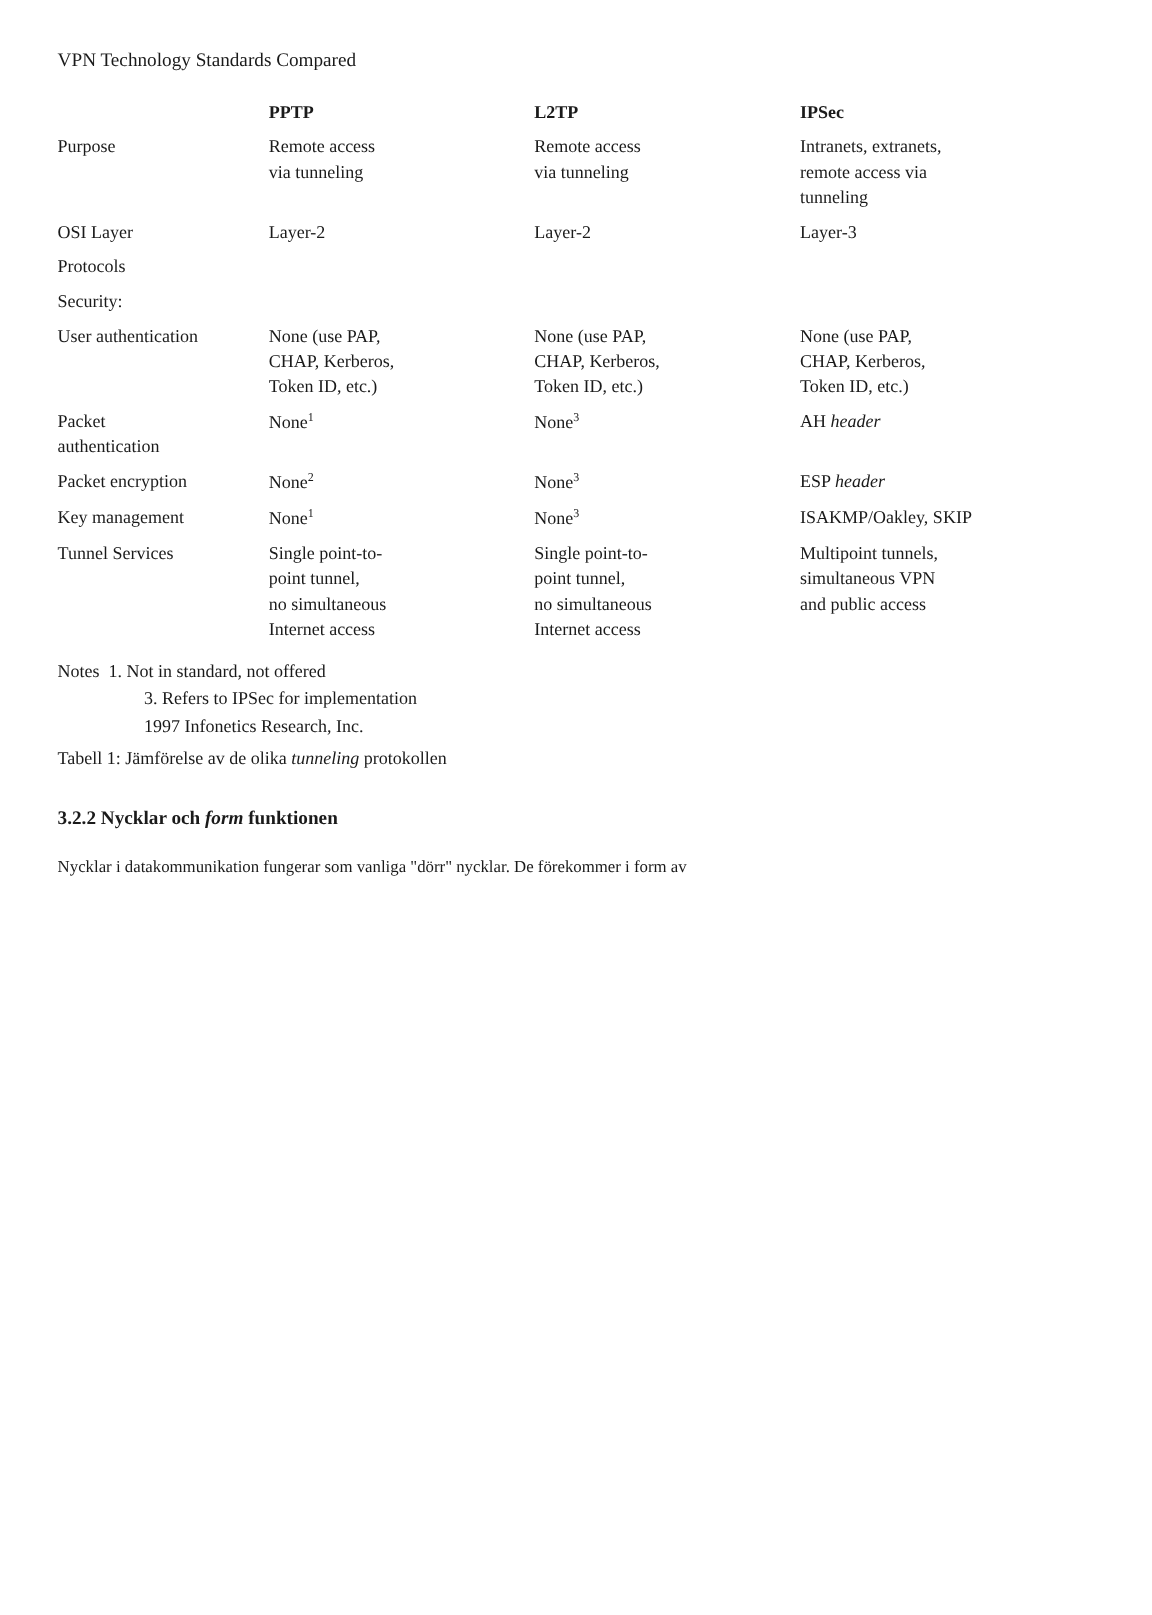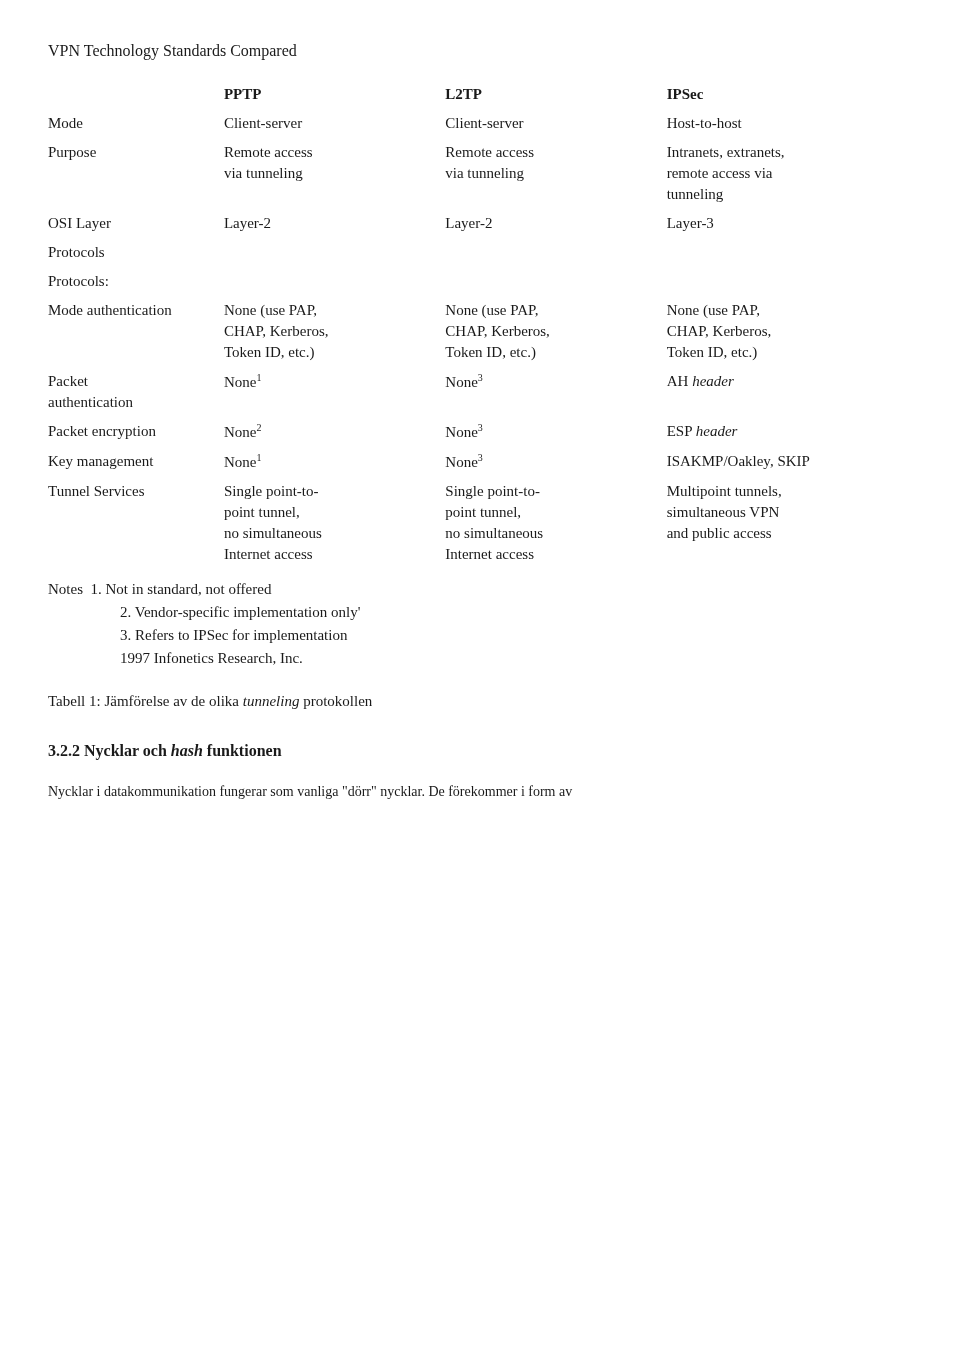--- a/index.html
+++ b/index.html
@@ -62,21 +62,21 @@
     .notes-section p {
       margin-left: 48px;
       text-indent: -24px;
       margin-bottom: 2px;
     }
     .notes-section p.notes-label {
       margin-left: 0;
       text-indent: 0;
     }
     .caption {
-      margin-top: 22px;
+      margin-top: 6px;
       margin-bottom: 28px;
       font-size: 15px;
     }
     .section-heading {
       font-size: 16px;
       font-weight: bold;
       margin-bottom: 18px;
     }
     .body-text {
       font-size: 14px;
@@ -92,26 +92,20 @@
   <thead>
     <tr class="header-row">
       <td></td>
       <td>PPTP</td>
       <td>L2TP</td>
       <td>IPSec</td>
     </tr>
   </thead>
   <tbody>
 
-    <tr>
-      <td>Mode</td>
-      <td>Client-server</td>
-      <td>Client-server</td>
-      <td>Host-to-host</td>
-    </tr>
 
     <tr>
       <td>Purpose</td>
       <td>Remote access<br>via tunneling</td>
       <td>Remote access<br>via tunneling</td>
       <td>Intranets, extranets,<br>remote access via<br>tunneling</td>
     </tr>
 
     <tr>
       <td>OSI Layer</td>
@@ -122,28 +116,28 @@
 
     <tr>
       <td>Protocols</td>
       <td></td>
       <td></td>
       <td></td>
     </tr>
 
 
     <tr>
-      <td>Protocols:</td>
+      <td>Security:</td>
       <td></td>
       <td></td>
       <td></td>
     </tr>
 
     <tr>
-      <td>Mode authentication</td>
+      <td>User authentication</td>
       <td>None (use PAP,<br>CHAP, Kerberos,<br>Token ID, etc.)</td>
       <td>None (use PAP,<br>CHAP, Kerberos,<br>Token ID, etc.)</td>
       <td>None (use PAP,<br>CHAP, Kerberos,<br>Token ID, etc.)</td>
     </tr>
 
     <tr>
       <td>Packet<br>authentication</td>
       <td>None<sup>1</sup></td>
       <td>None<sup>3</sup></td>
       <td>AH <span class="italic">header</span></td>
@@ -167,26 +161,25 @@
       <td>Tunnel Services</td>
       <td>Single point-to-<br>point tunnel,<br>no simultaneous<br>Internet access</td>
       <td>Single point-to-<br>point tunnel,<br>no simultaneous<br>Internet access</td>
       <td>Multipoint tunnels,<br>simultaneous VPN<br>and public access</td>
     </tr>
   </tbody>
 </table>
 
 <div class="notes-section">
   <p class="notes-label">Notes&nbsp; 1. Not in standard, not offered</p>
-  <p style="margin-left: 72px; text-indent: 0;">2. Vendor-specific implementation only'</p>
   <p style="margin-left: 72px; text-indent: 0;">3. Refers to IPSec for implementation</p>
   <p style="margin-left: 72px; text-indent: 0;">1997 Infonetics Research, Inc.</p>
 </div>
 
 <p class="caption">
   Tabell 1: Jämförelse av de olika <span class="italic">tunneling</span> protokollen
 </p>
 
 <p class="section-heading">
-  3.2.2 Nycklar och <span class="italic">hash</span> funktionen
+  3.2.2 Nycklar och <span class="italic">form</span> funktionen
 </p>
 
 <p class="body-text">Nycklar i datakommunikation fungerar som vanliga "dörr" nycklar. De förekommer i form av</p>
 
 </body></html>

